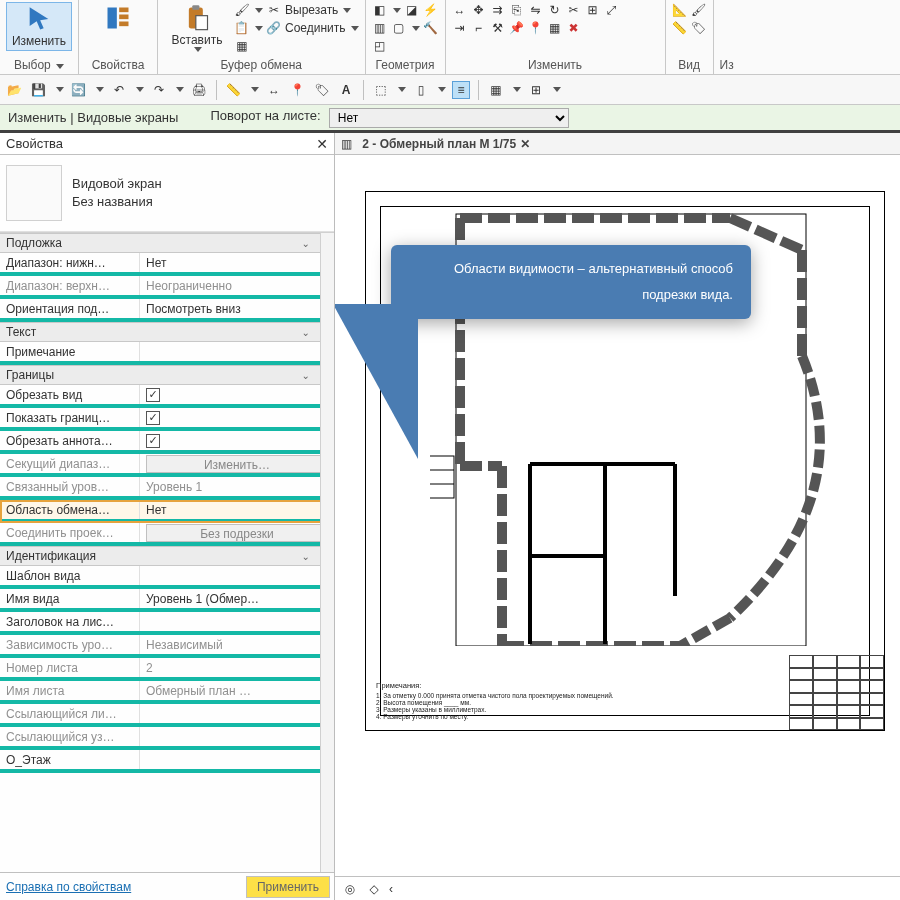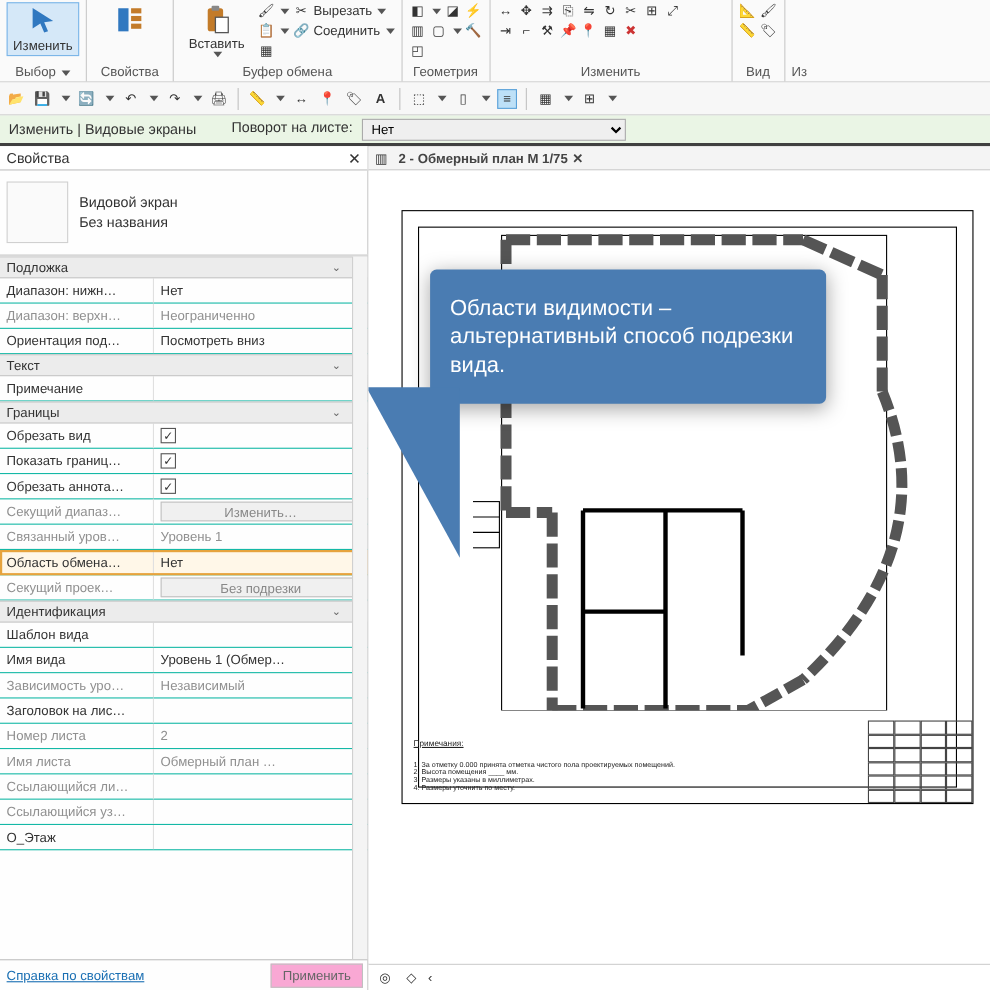--- a/index.html
+++ b/index.html
@@ -40,46 +40,46 @@
   .typesel { display: flex; padding: 10px 6px; gap: 10px; align-items: center; border-bottom: 1px solid #e0e0e0; }
   .typeimg { width: 56px; height: 56px; background: #fafafa; border: 1px solid #d0d0d0; }
   .typename { flex: 1; font-size: 13px; line-height: 18px; }
   .filterrow { height: 24px; display: flex; align-items: center; padding: 2px 4px; }
   .filterrow select { flex: 0 0 170px; height: 20px; font-size: 12px; }
   .filterrow .edtype { flex: 1; text-align: right; font-size: 12px; cursor: pointer; padding-right: 4px; }
 
   .proplist { flex: 1; overflow-y: auto; border-top: 1px solid #d0d0d0; }
   .group { background: #ececec; height: 20px; display: flex; align-items: center; padding: 0 6px; font-size: 12px; border-bottom: 1px solid #c8c8c8; border-top: 1px solid #c8c8c8; position: relative; text-align: right; }
   .group .chev { position: absolute; right: 24px; font-size: 10px; color: #666; }
-  .prow { display: grid; grid-template-columns: 140px 1fr; height: 23px; border-bottom: 1px solid #14b8a6; }
+  .prow { display: grid; grid-template-columns: 140px 1fr; height: 23px; border-bottom: 4px solid #14b8a6; }
   .prow .pk, .prow .pv { padding: 2px 6px; font-size: 12px; display: flex; align-items: center; overflow: hidden; text-overflow: ellipsis; white-space: nowrap; border-right: 1px solid #e0e0e0; }
   .prow .pv { border-right: none; }
   .prow.dis .pk, .prow.dis .pv { color: #909090; }
   .prow.hl { outline: 2px solid #e6a33d; outline-offset: -2px; background: #fff7e8; }
   .prow .pv .cb { width: 14px; height: 14px; border: 1px solid #555; display: inline-flex; align-items: center; justify-content: center; font-size: 11px; }
   .prow .pv .btn { flex: 1; text-align: center; background: #f0f0f0; height: 18px; line-height: 18px; border: 1px solid #c0c0c0; color: #888; }
 
   .propsfoot { height: 28px; border-top: 1px solid #c0c0c0; display: flex; align-items: center; justify-content: space-between; padding: 0 4px 0 6px; }
   .propsfoot .help { color: #1a6fb3; text-decoration: underline; cursor: pointer; font-size: 12px; }
-  .propsfoot .apply { background: #f9a8d4; padding: 3px 10px; color: #666; border: 1px solid #c0c0c0; }
+  .propsfoot .apply { background: #fde047; padding: 3px 10px; color: #666; border: 1px solid #c0c0c0; }
 
   
   .canvas { flex: 1; display: flex; flex-direction: column; position: relative; }
   .tabs { height: 22px; background: #f4f4f4; border-bottom: 1px solid #c0c0c0; display: flex; align-items: center; padding: 0 6px; gap: 6px; }
   .tab { display: flex; align-items: center; gap: 4px; padding: 0 4px; font-size: 12px; font-weight: bold; color: #444; }
   .tab .tx { cursor: pointer; font-size: 12px; }
   .drawing { flex: 1; background: #fff; position: relative; overflow: hidden; }
   .sheet { position: absolute; left: 30px; top: 36px; width: 520px; height: 540px; border: 1px solid #000; overflow: visible; }
   .sheet-inner { position: absolute; inset: 14px; border: 1px solid #000; }
   .floorplan { position: absolute; left: 64px; top: 14px; width: 430px; height: 440px; }
-  .callout { position: absolute; left: 56px; top: 90px; width: 360px; background: #4a7cb2; color: #fff; font-size: 20px; line-height: 26px; text-align: left; padding: 22px 18px; border-radius: 6px; box-shadow: 0 4px 18px rgba(0,0,0,.35); }
+  .callout { position: absolute; left: 56px; top: 90px; width: 360px; background: #4a7cb2; color: #fff; font-size: 13px; line-height: 26px; text-align: right; padding: 11px 18px; border-radius: 6px; box-shadow: 0 4px 18px rgba(0,0,0,.35); }
   .callout::after { content: ""; position: absolute; left: -58px; bottom: -140px; width: 0; height: 0;
      border-right: 85px solid #4a7cb2; border-bottom: 155px solid transparent; }
   .notes { position: absolute; left: 10px; bottom: 10px; width: 320px; font-size: 6.5px; color: #222; }
-  .notes .h { text-decoration: underline; font-size: 7.5px; margin-bottom: 12px; }
+  .notes .h { font-size: 7.5px; margin-bottom: 2px; }
   .tblk { position: absolute; right: 0; bottom: 0; width: 95px; height: 75px; }
   .tblk .g { display: grid; grid-template-columns: repeat(4,1fr); grid-template-rows: repeat(6,1fr); height: 100%; }
   .tblk .g div { border: 0.5px solid #444; }
 
   .viewctrl { height: 24px; background: #fff; border-top: 1px solid #c0c0c0; display: flex; align-items: center; gap: 6px; padding: 0 6px; }
 
   .arrow { width: 0; height: 0; border-left: 4px solid transparent; border-right: 4px solid transparent; border-top: 5px solid #555; display: inline-block; margin-left: 2px; }
 
   svg { display: block; }
   .scrollstub { position: absolute; right: 0; top: 0; width: 14px; height: 100%; background: #f4f4f4; border-left: 1px solid #d0d0d0; }
@@ -337,43 +337,43 @@
         </div>
       <div class="prow dis">
           <div class="pk">Связанный уров…</div>
           <div class="pv">Уровень 1</div>
         </div>
       <div class="prow hl">
           <div class="pk">Область обмена…</div>
           <div class="pv">Нет</div>
         </div>
       <div class="prow dis">
-          <div class="pk">Секущий проек…</div>
+          <div class="pk">Соединить проек…</div>
           <div class="pv">
             <span class="btn">Без подрезки</span>
           </div>
         </div>
       <div class="group">
           <span>Идентификация</span>
           <span class="chev">⌄</span>
         </div>
       <div class="prow">
           <div class="pk">Шаблон вида</div>
         </div>
       <div class="prow">
           <div class="pk">Имя вида</div>
           <div class="pv">Уровень 1 (Обмер…</div>
         </div>
+      <div class="prow">
+          <div class="pk">Заголовок на лис…</div>
+          <div class="pv"></div>
+        </div>
       <div class="prow dis">
           <div class="pk">Зависимость уро…</div>
           <div class="pv">Независимый</div>
-        </div>
-      <div class="prow">
-          <div class="pk">Заголовок на лис…</div>
-          <div class="pv"></div>
         </div>
       <div class="prow dis">
           <div class="pk">Номер листа</div>
           <div class="pv">2</div>
         </div>
       <div class="prow dis">
           <div class="pk">Имя листа</div>
           <div class="pv">Обмерный план …</div>
         </div>
       <div class="prow dis">

